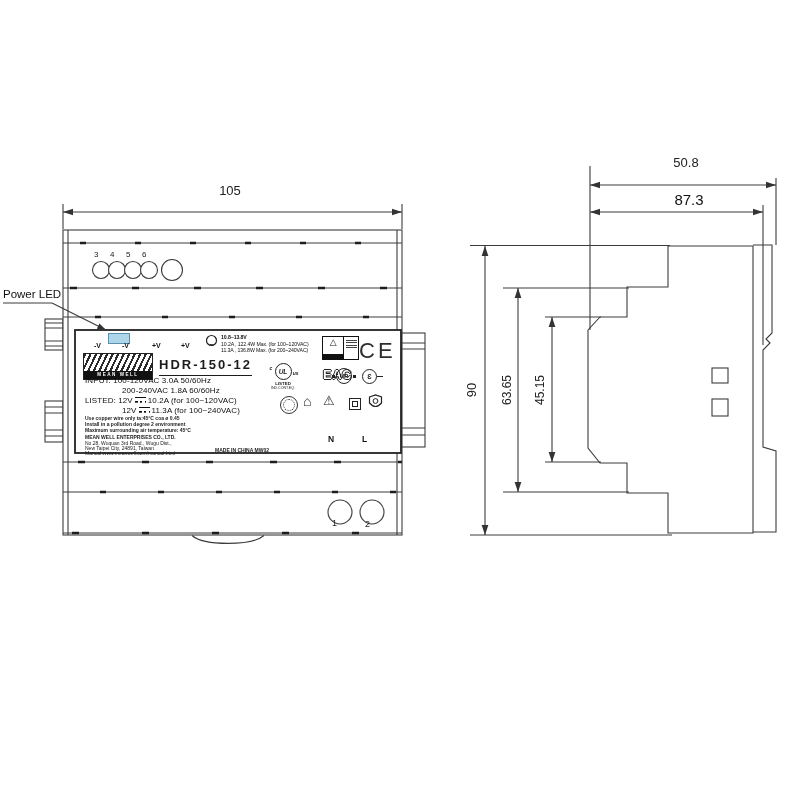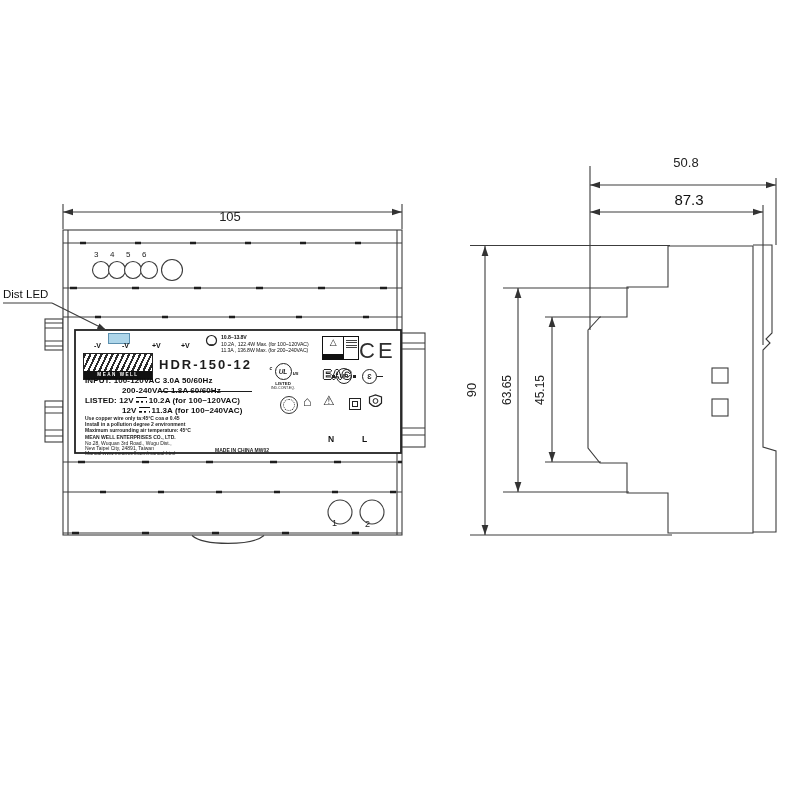--- a/index.html
+++ b/index.html
@@ -14,22 +14,22 @@
   
   #psu-label{position:absolute;left:75px;top:330px;width:326px;height:123px;}
   .led{position:absolute;left:33px;top:3px;width:20px;height:9px;border:1px solid #5b8fae;}
   .tv{position:absolute;top:12px;font-size:7px;font-weight:bold;color:#111;}
   .adj{position:absolute;left:146px;font-size:5.2px;letter-spacing:-0.1px;color:#111;font-weight:bold;}
   .logo{position:absolute;left:8px;top:23px;width:68px;height:25px;border:1px solid #222;}
   .logo .hatch{height:17px;background:repeating-linear-gradient(115deg,#2a2a2a 0 2px,#fff 2px 5px);}
   .logo .bar{height:8px;background:#111;color:#fff;font-size:4.6px;text-align:center;
              line-height:8px;letter-spacing:1.5px;font-weight:bold;}
   .model{position:absolute;left:84px;top:27px;font-size:13px;font-weight:bold;letter-spacing:2px;
-         color:#1c1c1c;border-bottom:1.6px solid #1c1c1c;padding-bottom:19px;}
-  .spec{position:absolute;font-size:8px;font-weight:bold;color:#0e0e0e;letter-spacing:0.1px;}
+         color:#1c1c1c;border-bottom:1.6px solid #1c1c1c;padding-bottom:3px;}
+  .spec{position:absolute;font-size:8px;font-weight:normal;color:#0e0e0e;letter-spacing:0.1px;}
   .fine{position:absolute;font-size:5px;color:#222;font-weight:bold;}
   .tiny{position:absolute;font-size:5px;color:#222;}
   .dc{display:inline-block;width:11px;height:5px;margin:0 2px;border-top:1.7px solid #0e0e0e;
       background:repeating-linear-gradient(90deg,#0e0e0e 0 2.6px,transparent 2.6px 4.8px);
       background-size:11px 1.7px;background-repeat:no-repeat;background-position:0 2.8px;}
   
   .wstick{position:absolute;left:247px;top:6px;width:35px;height:22px;border:1.6px solid #111;display:flex;}
   .wstick .lcell{width:58%;border-right:1px solid #111;position:relative;text-align:center;}
   .wstick .lcell .tri{font-size:9px;line-height:11px;}
   .wstick .lcell .blk{position:absolute;bottom:0;left:0;right:0;height:5px;background:#111;}
@@ -161,22 +161,22 @@
         <line x1="590" y1="185" x2="776" y2="185" marker-start="url(#ae)" marker-end="url(#ae)"></line>
       </g>
 
       <g>
         <path d="M763,205 V345"></path>
         <line x1="590" y1="212" x2="763" y2="212" marker-start="url(#ae)" marker-end="url(#ae)"></line>
       </g>
     </g>
   </svg>
 
-  <div class="t dim ctr" style="left:210px;top:210px;width:40px;">105</div>
-  <div class="t" style="left:3px;top:289px;font-size:11.5px;color:#111;">Dist LED</div>
+  <div class="t dim ctr" style="left:210px;top:184px;width:40px;">105</div>
+  <div class="t" style="left:3px;top:289px;font-size:11.5px;color:#111;">Power LED</div>
   <div class="t termnum" style="left:94px;top:251px;">3</div>
   <div class="t termnum" style="left:110px;top:251px;">4</div>
   <div class="t termnum" style="left:126px;top:251px;">5</div>
   <div class="t termnum" style="left:142px;top:251px;">6</div>
   <div class="t termnum" style="left:332px;top:519px;font-size:9px;">1</div>
   <div class="t termnum" style="left:365px;top:520px;font-size:9px;">2</div>
 
   <div id="psu-label">
     <div class="led" style="background:#aed6ea;"></div>
     <span class="tv" style="left:19px;">-V</span>

